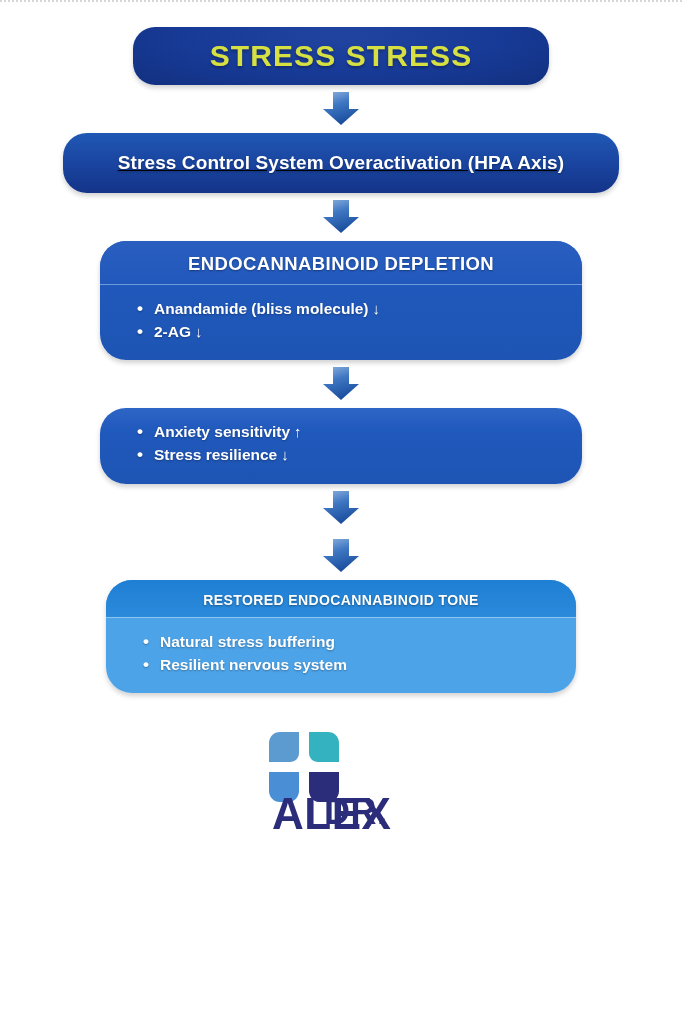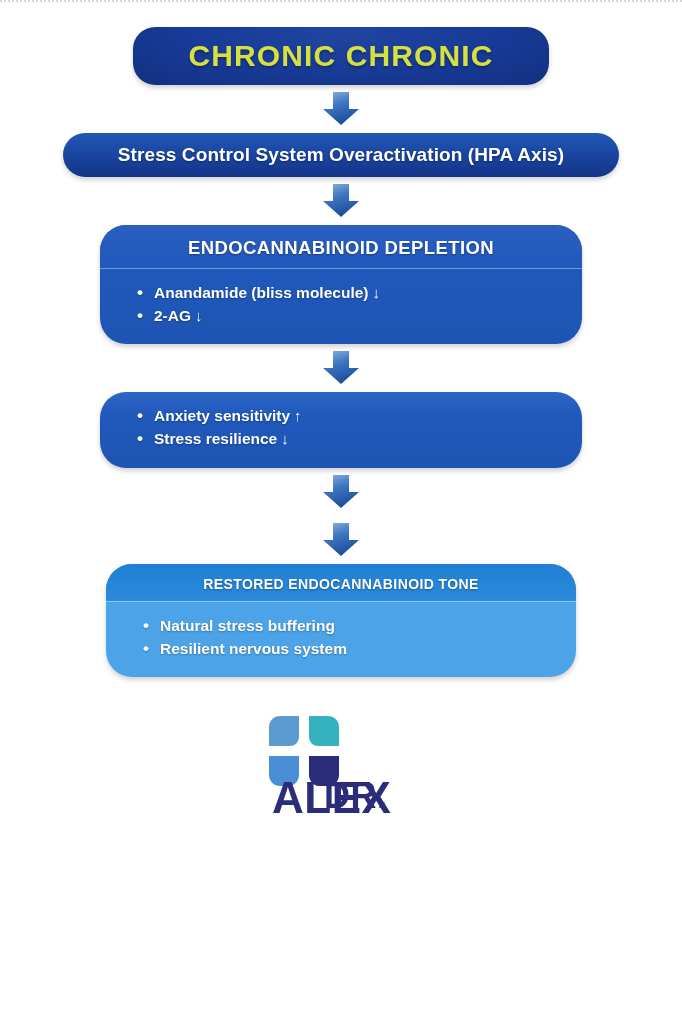--- a/index.html
+++ b/index.html
@@ -89,26 +89,27 @@
     color: #d7e043;
     font-size: 30px;
     font-weight: bold;
     letter-spacing: 1.1px;
     text-shadow: 0 2px 3px rgba(0,0,0,0.30);
   }
 
   
   #box-hpa {
     width: 556px;
-    height: 44px;
+    height: 60px;
     border-radius: 24px;
     background: linear-gradient(180deg, #2058b5 0%, #19439e 55%, #143488 100%);
     display: flex;
     align-items: center;
     justify-content: center;
+    text-decoration: underline;
   }
   #box-hpa .title {
     color: #ffffff;
     font-size: 19px;
     font-weight: bold;
     letter-spacing: 0.1px;
     text-shadow: 0 1px 2px rgba(0,0,0,0.35);
   }
 
   
@@ -189,21 +190,21 @@
   }
   #logo .brand .dr   { left: 68px; top: 26px;  font-size: 36px; margin-top: 36px; }
   #logo .brand .alex { left: 16px; top: 60px;  font-size: 44px; }
 </style>
 </head>
 <body>
 
 <div class="page">
 
   <div class="node" id="box-chronic-stress">
-    <span class="title">CHRONIC CHRONIC</span>
+    <span class="title">STRESS STRESS</span>
   </div>
 
   <div class="arrow">
     <svg viewBox="0 0 40 34" xmlns="http://www.w3.org/2000/svg" aria-hidden="true">
       <defs>
         <linearGradient id="ag1" x1="0" y1="0" x2="0.35" y2="1">
           <stop offset="0%" stop-color="#8fb4e0"></stop>
           <stop offset="45%" stop-color="#3f77c2"></stop>
           <stop offset="100%" stop-color="#1b4f9e"></stop>
         </linearGradient>

